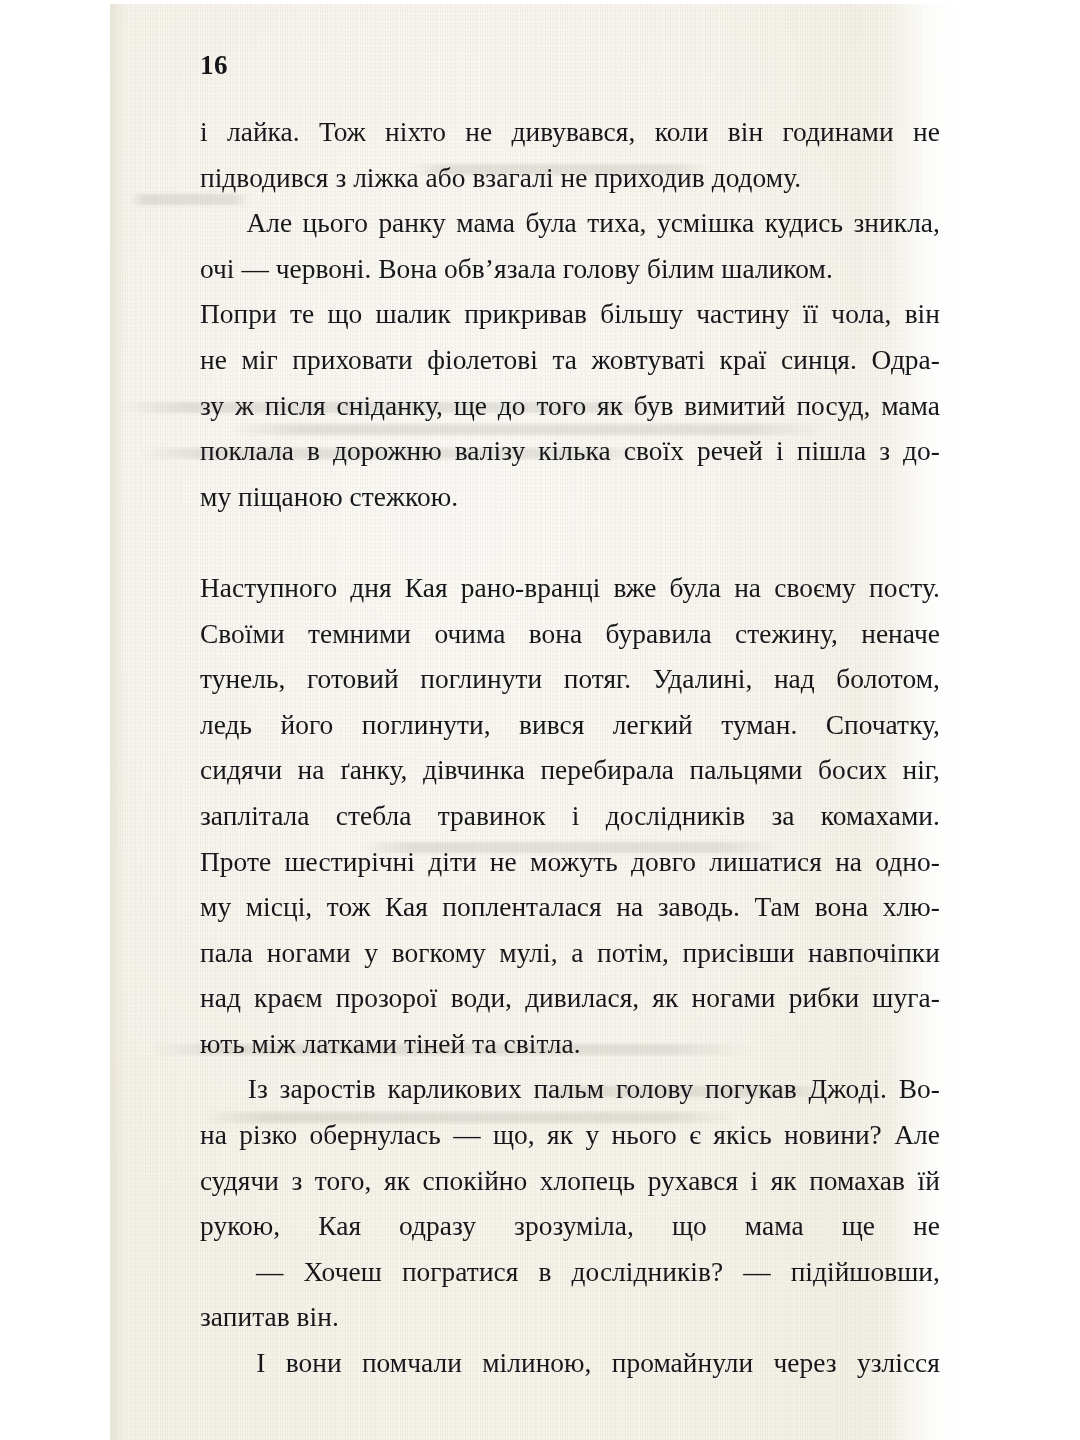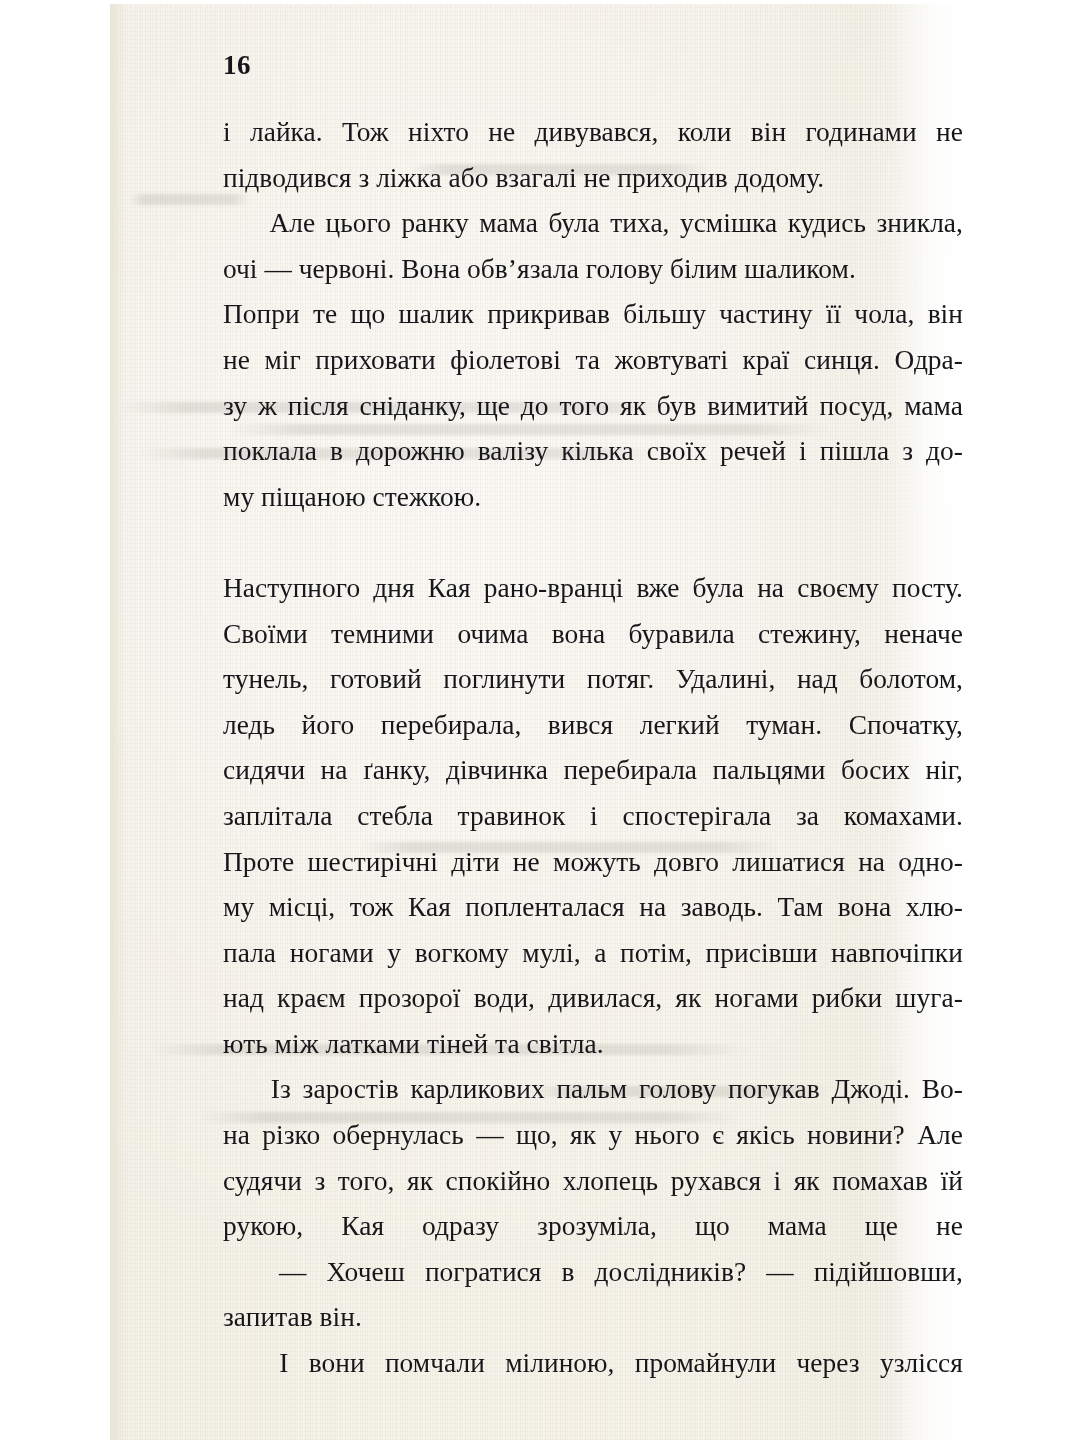--- a/index.html
+++ b/index.html
@@ -97,21 +97,20 @@
     pointer-events: none;
   }
 
   
   #page-body {
     position: absolute;
     left: 200px;
     top: 0;
     width: 740px;
     height: 1440px;
-    margin-left: 23px;
   }
 
   #folio {
     position: absolute;
     left: 0;
     top: 50px;
     font-size: 27px;
     font-weight: bold;
     letter-spacing: 0.4px;
     color: #16161a;
@@ -275,42 +274,42 @@
           <span>готовий</span>
           <span>поглинути</span>
           <span>потяг.</span>
           <span>Удалині,</span>
           <span>над</span>
           <span>болотом,</span>
         </div>
         <div class="ln j">
           <span>ледь</span>
           <span>його</span>
-          <span>перебирала,</span>
+          <span>поглинути,</span>
           <span>вився</span>
           <span>легкий</span>
           <span>туман.</span>
           <span>Спочатку,</span>
         </div>
         <div class="ln j">
           <span>сидячи</span>
           <span>на</span>
           <span>ґанку,</span>
           <span>дівчинка</span>
           <span>перебирала</span>
           <span>пальцями</span>
           <span>босих</span>
           <span>ніг,</span>
         </div>
         <div class="ln j">
           <span>заплітала</span>
           <span>стебла</span>
           <span>травинок</span>
           <span>і</span>
-          <span>спостерігала</span>
+          <span>дослідників</span>
           <span>за</span>
           <span>комахами.</span>
         </div>
         <div class="ln j">
           <span>Проте</span>
           <span>шестирічні</span>
           <span>діти</span>
           <span>не</span>
           <span>можуть</span>
           <span>довго</span>

